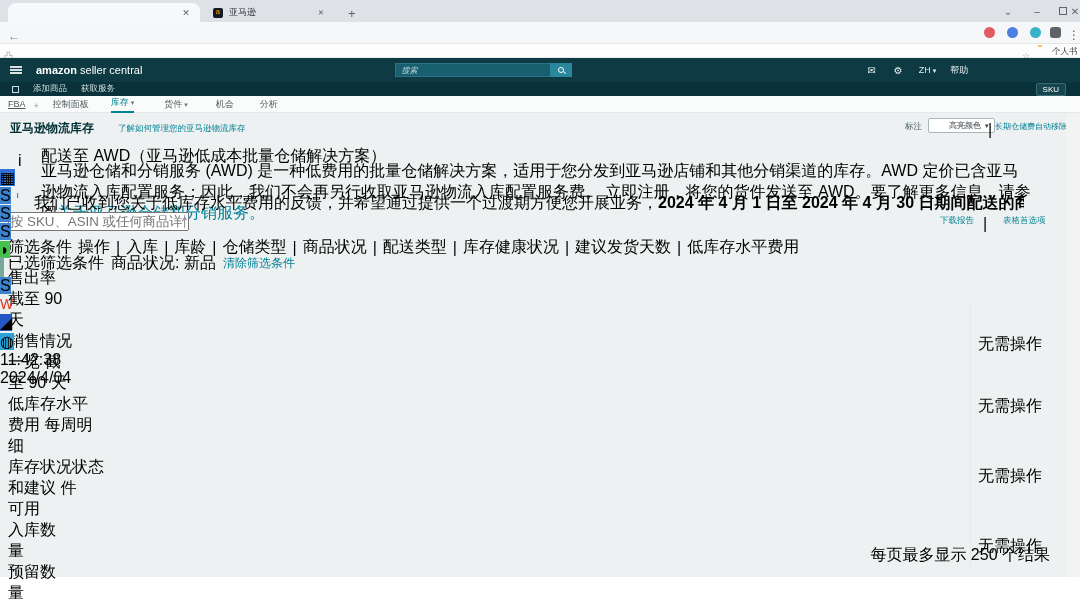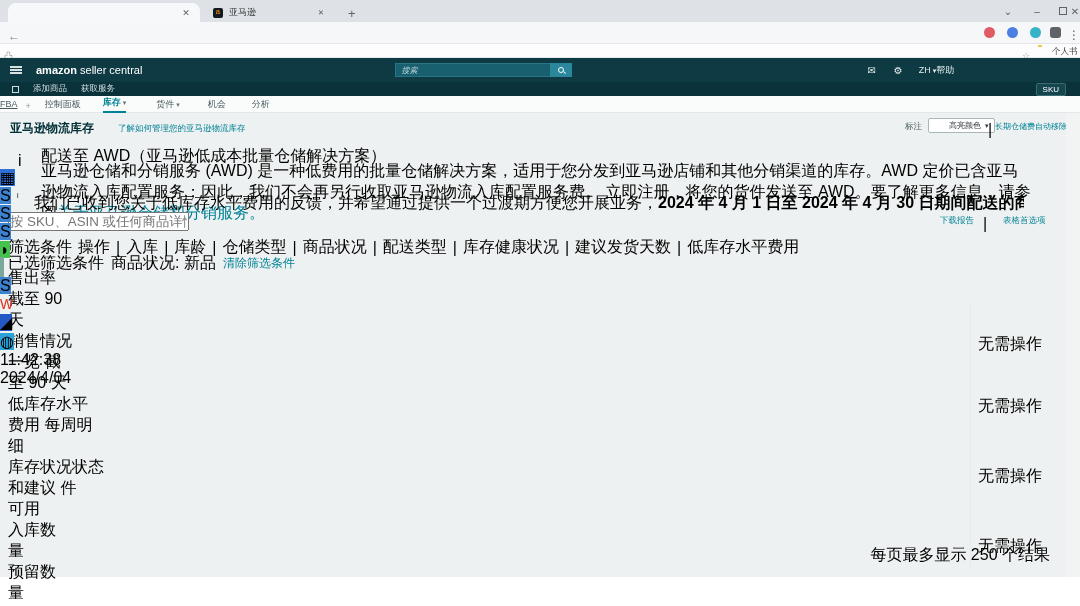--- a/index.html
+++ b/index.html
@@ -60,21 +60,21 @@
 
   .sc-subnav { left:0; top:82px; width:1080px; height:14px; background:#0a323a; display:flex; align-items:center; }
   .sq-ic { width:7px; height:7px; border:1px solid #cfdcde; }
   .subnav-item { color:#cfdcde; font-size:8.5px; }
   .sku-badge { background:#15454e; border:1px solid #3c6b74; color:#fff; font-size:8px; padding:1px 6px; border-radius:2px; }
 
   
   .nav { left:0; top:96px; width:1080px; height:17px; background:#fafbfb; border-bottom:1px solid #e4e8e8;
          display:flex; align-items:center; }
   .nav-item { font-size:9px; color:#4b5b5e; }
-  .nav-item.active { color:#008296; font-weight:bold; border-bottom:2px solid #008296; padding-bottom:2px; }
+  .nav-item.active { color:#008296; font-weight:normal; border-bottom:2px solid #008296; padding-bottom:2px; }
   .nav-caret::after { content:" ▾"; font-size:7px; color:#6c7778; }
   .nav-plus::after { content:"+"; color:#8b9898; font-size:9px; }
 
   
   .content { left:0; top:113px; width:1080px; height:464px; background:#eef1f1; }
   .page-title { font-size:12px; font-weight:bold; color:#002f36; }
   .teal { color:#008296; }
   .t-link { font-size:8.5px; color:#008296; }
   .view-label { font-size:8.5px; color:#465a5e; }
   .mini-select { display:inline-flex; align-items:center; gap:4px; border:1px solid #aab7b8; background:#fff;
@@ -209,32 +209,32 @@
     <span class="sc-logo" style="margin-left:14px;"><b>amazon</b> <span>seller central</span></span>
     <div class="sc-search" style="margin-left:253px;">
       <input placeholder="搜索" style="">
       <span class="btn">
           <span class="mag"></span>
         </span>
     </div>
     <span class="hdr-ic ic-mail" style="margin-left:295px;"></span>
     <span class="hdr-ic ic-gear" style="margin-left:18px;"></span>
     <span class="hdr-txt" style="margin-left:16px;"><span>ZH</span><span class="crt"></span></span>
-    <span class="hdr-txt" style="">帮助</span>
+    <span class="hdr-txt" style="margin-left:14px;">帮助</span>
   </div>
 
   <div class="abs sc-subnav">
     <span class="sq-ic" style="margin-left:12px;"></span>
     <span class="subnav-item" style="margin-left:14px;">添加商品</span>
     <span class="subnav-item" style="margin-left:14px;">获取服务</span>
     <span class="sku-badge" style="margin-left:auto; margin-right:14px;">SKU</span>
   </div>
 
   <div class="abs nav">
-    <span class="nav-item" style="margin-left:0;text-decoration:underline;">FBA</span>
+    <span class="nav-item" style="margin-left:8px;text-decoration:underline;">FBA</span>
     <span class="nav-plus" style="margin-left:8px;"></span>
     <span class="nav-item" style="margin-left:14px;">控制面板</span>
     <span class="nav-item active" style="margin-left:22px;"><span>库存</span><span class="nav-caret"></span></span>
     <span class="nav-item" style="margin-left:30px;"><span>货件</span><span class="nav-caret"></span></span>
     <span class="nav-item" style="margin-left:28px;">机会</span>
     <span class="nav-item" style="margin-left:26px;">分析</span>
   </div>
 
   <div class="abs content">
 

